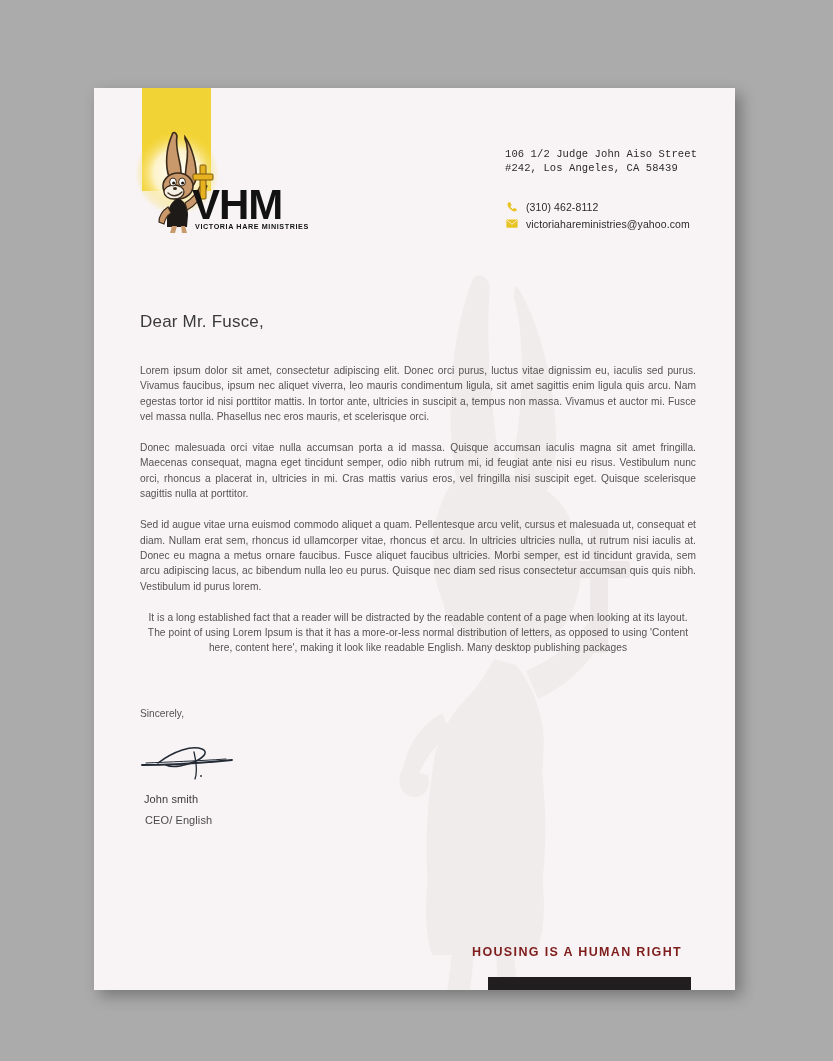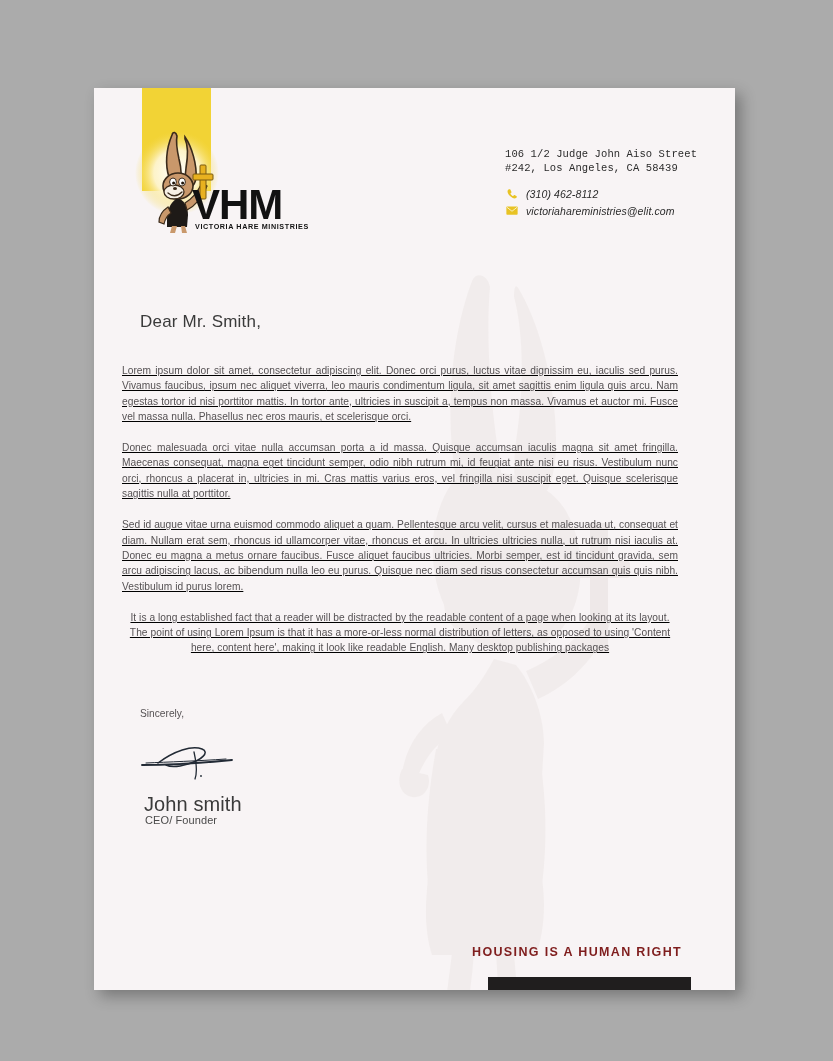--- a/index.html
+++ b/index.html
@@ -67,21 +67,21 @@
     z-index: 3;
   }
   .addr-line {
     font-size: 10.5px;
     color: #2B2B2B;
     line-height: 14px;
     letter-spacing: 0.1px;
     white-space: nowrap;
     font-family: Liberation Mono, monospace;
   }
-  .contact-rows { margin-top: 11px; font-style: italic; }
+  .contact-rows { margin-top: 24px; }
   .contact-row {
     display: flex;
     align-items: center;
     height: 15px;
     margin-bottom: 2px;
     white-space: nowrap;
   }
   .contact-row .ico {
     width: 14px;
     height: 12px;
@@ -102,25 +102,24 @@
     position: absolute;
     left: 46px;
     top: 224px;
     font-size: 17px;
     color: #3A3A3A;
     letter-spacing: 0.2px;
     z-index: 3;
   }
   .letter-body {
     position: absolute;
-    left: 28px;
+    left: 46px;
     top: 275px;
     width: 556px;
     z-index: 3;
-    text-decoration: underline;
   }
   .letter-body p {
     margin: 0 0 16px 0;
     font-size: 10.2px;
     line-height: 15.3px;
     color: #555153;
     text-align: justify;
     letter-spacing: 0.05px;
   }
   .letter-body p.last { text-align: center; }
@@ -136,21 +135,21 @@
   .sig-mark {
     position: absolute;
     left: 46px;
     top: 653px;
     z-index: 3;
   }
   .signer-name {
     position: absolute;
     left: 50px;
     top: 705px;
-    font-size: 20px;
+    font-size: 11px;
     color: #3A3A3A;
     letter-spacing: 0.1px;
     z-index: 3;
   }
   .signer-title {
     position: absolute;
     left: 51px;
     top: 726px;
     font-size: 11px;
     color: #4A4A4A;
@@ -286,26 +285,26 @@
         </span>
         <span class="txt">(310) 462-8112</span>
       </div>
       <div class="contact-row">
         <span class="ico">
           <svg viewBox="0 0 16 12" width="12" height="9" xmlns="http://www.w3.org/2000/svg">
             <rect x="0.5" y="0.5" width="15" height="11" rx="1" fill="#E8C324"></rect>
             <path d="M1 1.5 L8 7 L15 1.5" fill="none" stroke="#FBF3D0" stroke-width="1.2"></path>
           </svg>
         </span>
-        <span class="txt">victoriahareministries@elit.com</span>
+        <span class="txt">victoriahareministries@yahoo.com</span>
       </div>
     </div>
   </div>
 
-  <div class="salutation">Dear Mr. Smith,</div>
+  <div class="salutation">Dear Mr. Fusce,</div>
 
   <div class="letter-body">
     <p>Lorem ipsum dolor sit amet, consectetur adipiscing elit. Donec orci purus, luctus vitae dignissim eu, iaculis sed purus. Vivamus faucibus, ipsum nec aliquet viverra, leo mauris condimentum ligula, sit amet sagittis enim ligula quis arcu. Nam egestas tortor id nisi porttitor mattis. In tortor ante, ultricies in suscipit a, tempus non massa. Vivamus et auctor mi. Fusce vel massa nulla. Phasellus nec eros mauris, et scelerisque orci.</p>
     <p>Donec malesuada orci vitae nulla accumsan porta a id massa. Quisque accumsan iaculis magna sit amet fringilla. Maecenas consequat, magna eget tincidunt semper, odio nibh rutrum mi, id feugiat ante nisi eu risus. Vestibulum nunc orci, rhoncus a placerat in, ultricies in mi. Cras mattis varius eros, vel fringilla nisi suscipit eget. Quisque scelerisque sagittis nulla at porttitor.</p>
     <p>Sed id augue vitae urna euismod commodo aliquet a quam. Pellentesque arcu velit, cursus et malesuada ut, consequat et diam. Nullam erat sem, rhoncus id ullamcorper vitae, rhoncus et arcu. In ultricies ultricies nulla, ut rutrum nisi iaculis at. Donec eu magna a metus ornare faucibus. Fusce aliquet faucibus ultricies. Morbi semper, est id tincidunt gravida, sem arcu adipiscing lacus, ac bibendum nulla leo eu purus. Quisque nec diam sed risus consectetur accumsan quis quis nibh. Vestibulum id purus lorem.</p>
     <p class="last">It is a long established fact that a reader will be distracted by the readable content of a page when looking at its layout. The point of using Lorem Ipsum is that it has a more-or-less normal distribution of letters, as opposed to using 'Content here, content here', making it look like readable English. Many desktop publishing packages</p>
   </div>
 
   <div class="closing">Sincerely,</div>
 
@@ -314,18 +313,18 @@
       <g fill="none" stroke="#222A35" stroke-linecap="round">
         <path d="M18 22 C34 10 52 4 62 8 C70 11 62 19 48 23 C38 26 30 26 26 24" stroke-width="1.5"></path>
         <path d="M2 24 C24 24 62 22 92 19" stroke-width="1.9"></path>
         <path d="M6 22 C28 21 58 20 86 18" stroke-width="1"></path>
         <path d="M54 11 C56 20 58 30 55 38" stroke-width="1.3"></path>
         <circle cx="61" cy="35" r="0.9" fill="#222A35" stroke="none"></circle>
       </g>
     </svg>
   </div>
   <div class="signer-name">John smith</div>
-  <div class="signer-title">CEO/ Founder</div>
+  <div class="signer-title">CEO/ English</div>
 
   <div class="tagline">HOUSING IS A HUMAN RIGHT</div>
   <div class="footer-bar"></div>
 
 </div>
 
 </body></html>

